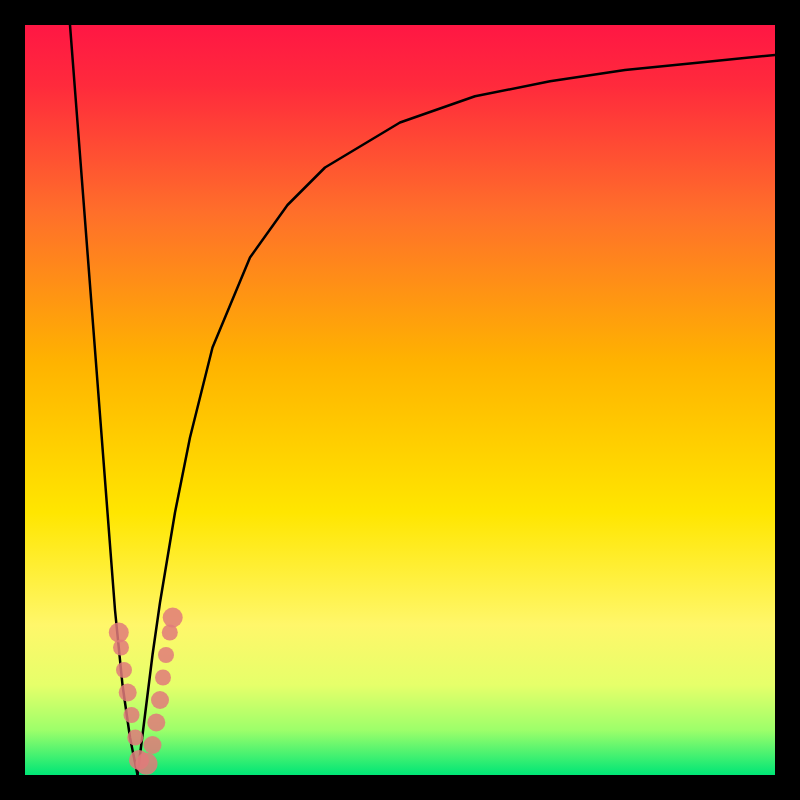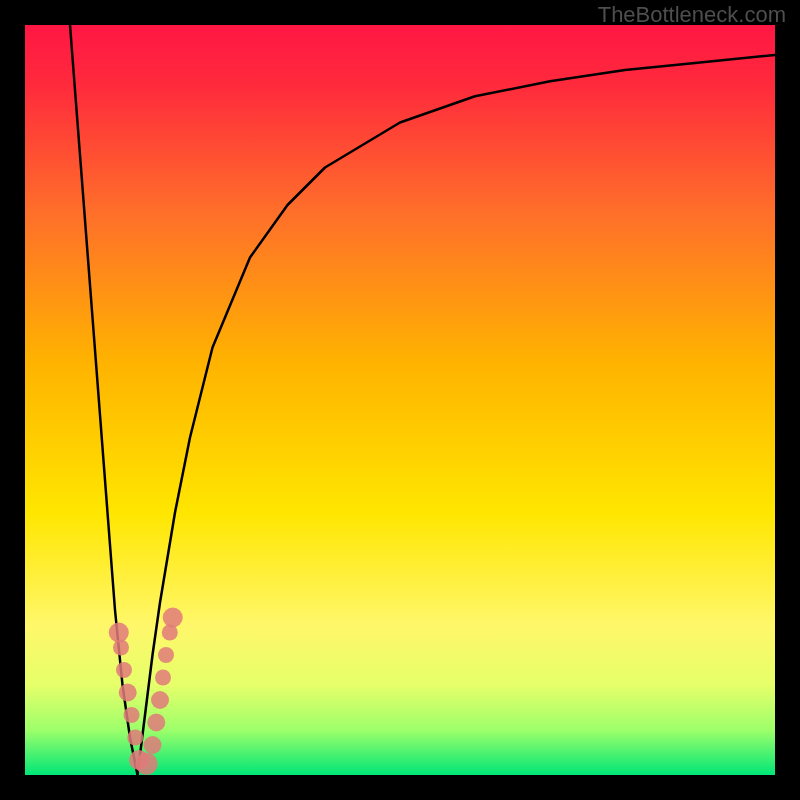--- a/index.html
+++ b/index.html
@@ -36,21 +36,20 @@
     background: #000;
   }
   svg.chart {
     display: block;
   }
 </style>
 </head>
 <body>
 
 <div class="outer">
-  <div class="watermark">TheBottleneck.com</div>
   <div class="frame">
     <svg class="chart" width="750" height="750" viewBox="0 0 750 750">
       <defs>
         <linearGradient id="bg-grad" x1="0" y1="0" x2="0" y2="1">
             <stop offset="0%" stop-color="#ff1744"></stop>
             <stop offset="8%" stop-color="#ff2a3c"></stop>
             <stop offset="25%" stop-color="#ff6f2a"></stop>
             <stop offset="45%" stop-color="#ffb300"></stop>
             <stop offset="65%" stop-color="#ffe600"></stop>
             <stop offset="80%" stop-color="#fff76a"></stop>

